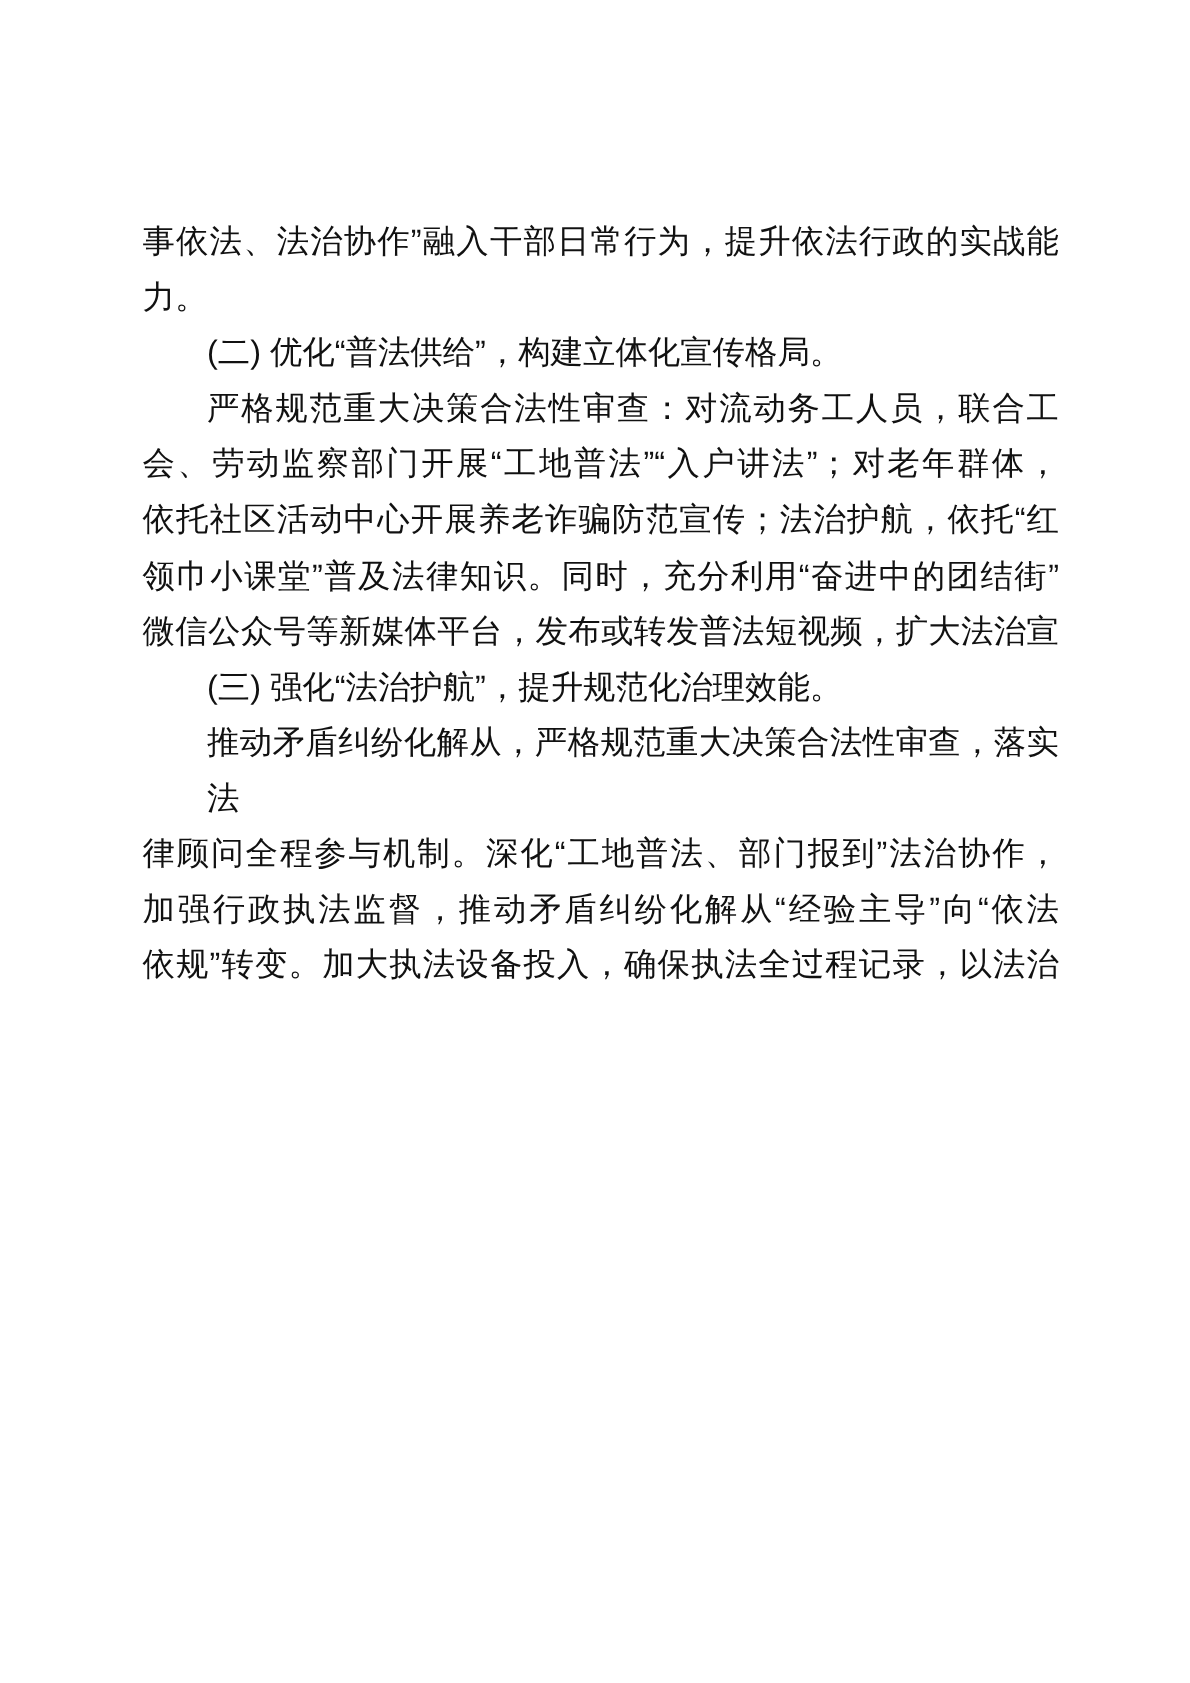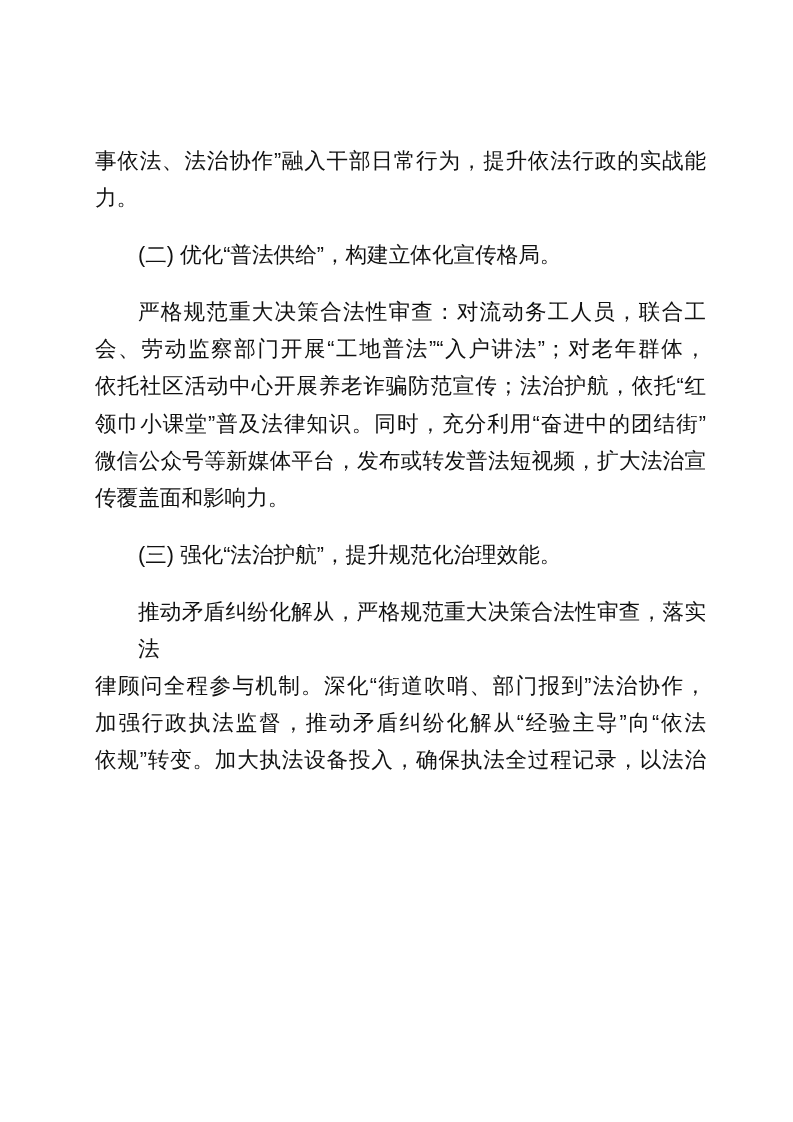--- a/index.html
+++ b/index.html
@@ -32,36 +32,34 @@
     text-align: left;
     min-height: 37.1px;
   }
   .line.flush {
     text-align: justify;
     text-align-last: justify;
     text-justify: inter-character;
   }
   .line.indent {
     padding-left: 43px;
-    margin-top: 20px;
   }
 </style>
 </head>
 <body>
 
 <div class="page">
   <div class="text-block" id="lines-container">
       <div class="line flush">事依法、法治协作”融入干部日常行为，提升依法行政的实战能</div>
       <div class="line">力。</div>
       <div class="line indent">(二) 优化“普法供给”，构建立体化宣传格局。</div>
       <div class="line indent flush">严格规范重大决策合法性审查：对流动务工人员，联合工</div>
       <div class="line flush">会、劳动监察部门开展“工地普法”“入户讲法”；对老年群体，</div>
       <div class="line flush">依托社区活动中心开展养老诈骗防范宣传；法治护航，依托“红</div>
       <div class="line flush">领巾小课堂”普及法律知识。同时，充分利用“奋进中的团结街”</div>
       <div class="line flush">微信公众号等新媒体平台，发布或转发普法短视频，扩大法治宣</div>
-      <div class="line">传覆盖面和影响力。</div>
       <div class="line indent">(三) 强化“法治护航”，提升规范化治理效能。</div>
       <div class="line indent flush">推动矛盾纠纷化解从，严格规范重大决策合法性审查，落实法</div>
-      <div class="line flush">律顾问全程参与机制。深化“街道吹哨、部门报到”法治协作，</div>
+      <div class="line flush">律顾问全程参与机制。深化“工地普法、部门报到”法治协作，</div>
       <div class="line flush">加强行政执法监督，推动矛盾纠纷化解从“经验主导”向“依法</div>
       <div class="line flush">依规”转变。加大执法设备投入，确保执法全过程记录，以法治</div>
     </div>
 </div>
 
 </body></html>

